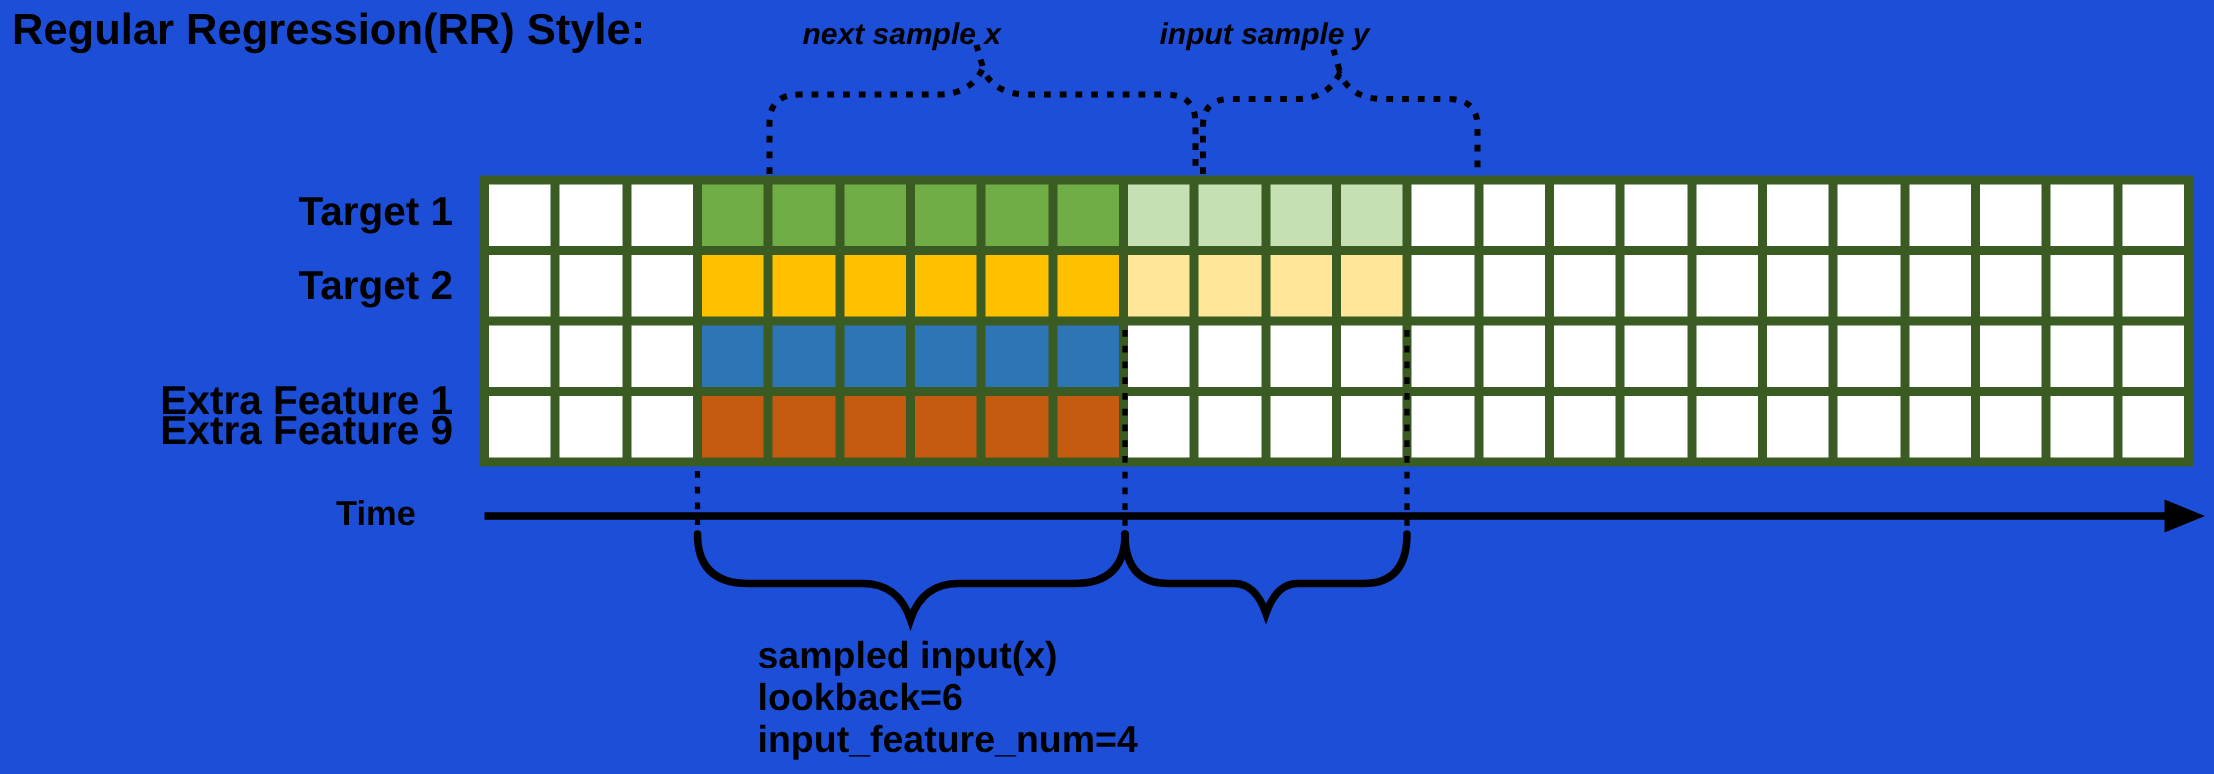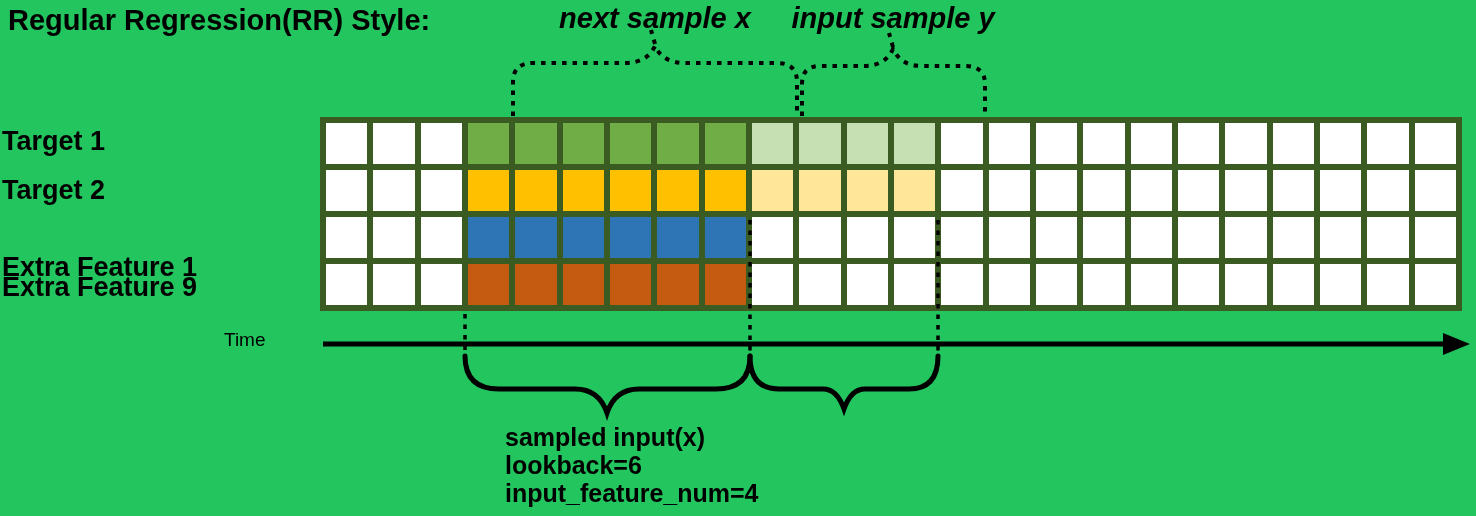--- a/index.html
+++ b/index.html
@@ -1,37 +1,37 @@
 <!DOCTYPE html>
 <html><head>
 <meta charset="utf-8">
 <style>
   html,body{margin:0;padding:0;background:#ffffff;}
   #canvas{
-    position:relative;width:1476px;height:516px;background:#22c55e;overflow:hidden;
+    position:relative;width:1476px;height:516px;background:#1d4ed8;overflow:hidden;
     font-family:"Liberation Sans", sans-serif;color:#000;
   }
   .title{
     position:absolute;left:8px;top:4px;font-size:29px;font-weight:700;letter-spacing:0px;
   }
   .row-labels{position:absolute;left:0;top:0;width:310px;height:100%;}
   .row-label{
-    position:absolute;right:8px;width:300px;
+    position:absolute;right:8px;width:300px;text-align:right;
     font-size:27px;font-weight:700;line-height:30px;height:30px;white-space:nowrap;
   }
   #grid{
     position:absolute;left:320px;top:117px;width:1142px;height:194px;
     box-sizing:border-box;display:grid;gap:6px;padding:6px;
   }
   .cell{background:#ffffff;}
   .anno{position:absolute;white-space:nowrap;}
   .next-sample{
-    font-size:29px;font-style:italic;font-weight:600;text-align:center;width:240px;top:2px;
+    font-size:20px;font-style:italic;font-weight:600;width:240px;top:12px;
   }
-  .time-label{font-size:19px;font-weight:400;}
+  .time-label{font-size:23px;font-weight:700;}
   .sample-block{font-size:25px;font-weight:700;line-height:28px;}
   svg.overlay{position:absolute;left:0;top:0;pointer-events:none;}
 </style>
 </head>
 <body>
 
 <div id="canvas">
 
   <div class="title">Regular Regression(RR) Style:</div>
 

